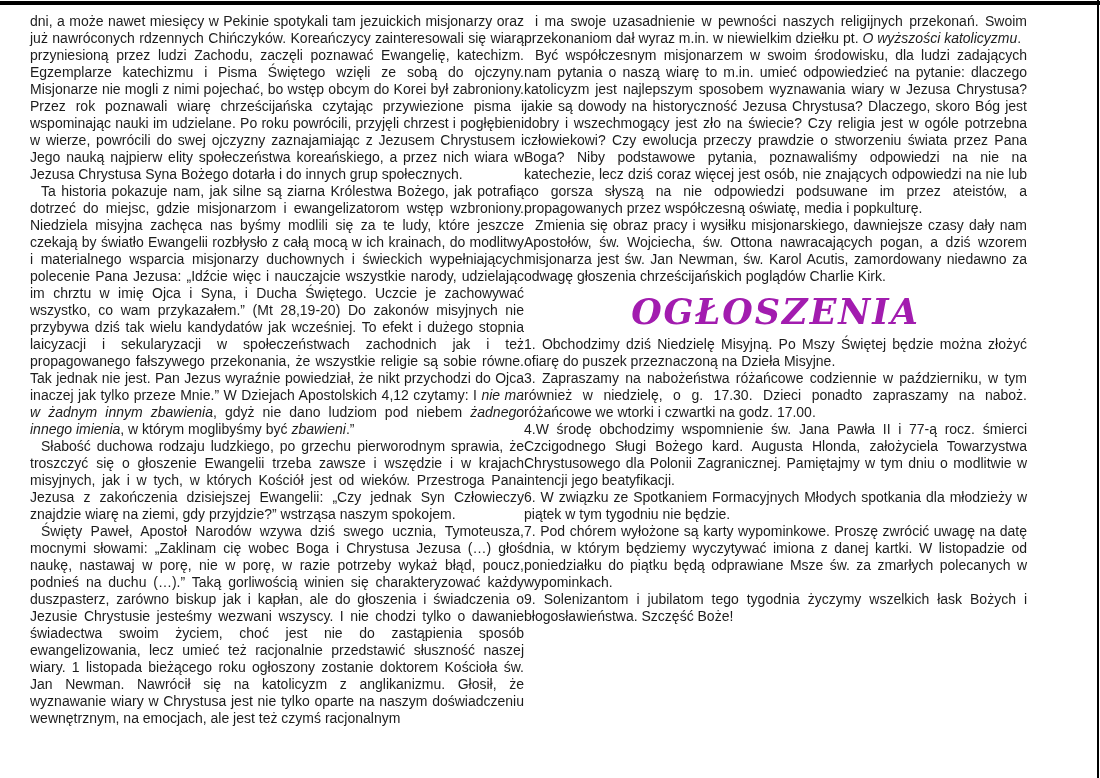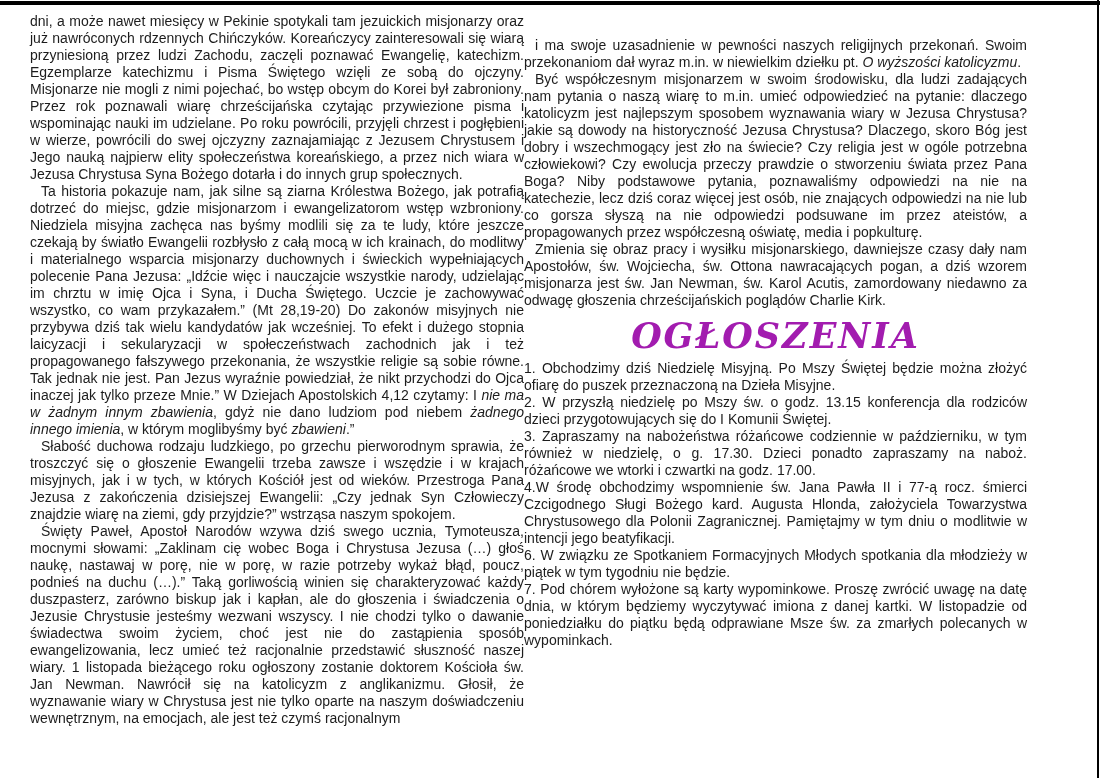--- a/index.html
+++ b/index.html
@@ -37,21 +37,21 @@
     box-sizing: border-box;
     padding: 13px 31px 0 30px;
   }
   .col {
     font-size: 14px;
     line-height: 17px;
     text-align: justify;
     text-justify: inter-word;
   }
   .col-left  { width: 494px; }
-  .col-right { width: 503px; margin-top: 24px; }
+  .col-right { width: 503px; }
   p.para {
     margin: 0;
     padding: 0;
   }
   p.para.indent { text-indent: 11px; }
   .it { font-style: italic; }
   .heading {
     font-family: "DejaVu Serif", serif;
     font-style: italic;
     font-weight: 600;
@@ -79,21 +79,21 @@
       </div>
     <div class="col col-right">
       <div>
           <p class="para indent"><span class="">i ma swoje uzasadnienie w pewności naszych religijnych przekonań. Swoim przekonaniom dał wyraz m.in. w niewielkim dziełku pt. </span><span class="it">O wyższości katolicyzmu</span><span class="">.</span></p>
           <p class="para indent"><span class="">Być współczesnym misjonarzem w swoim środowisku, dla ludzi zadających nam pytania o naszą wiarę to m.in. umieć odpowiedzieć na pytanie: dlaczego katolicyzm jest najlepszym sposobem wyznawania wiary w Jezusa Chrystusa? jakie są dowody na historyczność Jezusa Chrystusa? Dlaczego, skoro Bóg jest dobry i wszechmogący jest zło na świecie? Czy religia jest w ogóle potrzebna człowiekowi? Czy ewolucja przeczy prawdzie o stworzeniu świata przez Pana Boga? Niby podstawowe pytania, poznawaliśmy odpowiedzi na nie na katechezie, lecz dziś coraz więcej jest osób, nie znających odpowiedzi na nie lub co gorsza słyszą na nie odpowiedzi podsuwane im przez ateistów, a propagowanych przez współczesną oświatę, media i popkulturę.</span></p>
           <p class="para indent"><span class="">Zmienia się obraz pracy i wysiłku misjonarskiego, dawniejsze czasy dały nam Apostołów, św. Wojciecha, św. Ottona nawracających pogan, a dziś wzorem misjonarza jest  św. Jan Newman, św. Karol Acutis, zamordowany niedawno za odwagę głoszenia chrześcijańskich poglądów Charlie Kirk.</span></p>
         </div>
       <h1 class="heading">OGŁOSZENIA</h1>
       <div class="announcements">
           <p class="para">1. Obchodzimy dziś Niedzielę Misyjną. Po Mszy Świętej będzie można złożyć ofiarę do puszek przeznaczoną na Dzieła Misyjne.</p>
-          <p class="para">2. W przyszłą niedzielę po Mszy św. o godz. 13.15 konferencja dla rodziców dzieci przygotowujących się do I Komunii Świętej.</p>
           <p class="para">3. Zapraszamy na nabożeństwa różańcowe codziennie w październiku, w tym również w niedzielę, o g. 17.30. Dzieci ponadto zapraszamy na naboż. różańcowe we wtorki i czwartki na godz. 17.00.</p>
           <p class="para">4.W środę obchodzimy wspomnienie św. Jana Pawła II i 77-ą rocz. śmierci Czcigodnego Sługi Bożego kard. Augusta Hlonda, założyciela Towarzystwa Chrystusowego dla Polonii Zagranicznej. Pamiętajmy w tym dniu o modlitwie w intencji jego beatyfikacji.</p>
           <p class="para">6. W związku ze Spotkaniem Formacyjnych Młodych spotkania dla młodzieży w piątek w tym tygodniu nie będzie.</p>
           <p class="para">7. Pod chórem wyłożone są karty wypominkowe. Proszę zwrócić uwagę na datę dnia, w którym będziemy wyczytywać imiona z danej kartki. W listopadzie od poniedziałku do piątku będą odprawiane Msze św. za zmarłych polecanych w wypominkach.</p>
+          <p class="para">9. Solenizantom i jubilatom tego tygodnia życzymy wszelkich łask Bożych i błogosławieństwa. Szczęść Boże!</p>
         </div>
     </div>
   </div>
 </div>
 
 </body></html>

